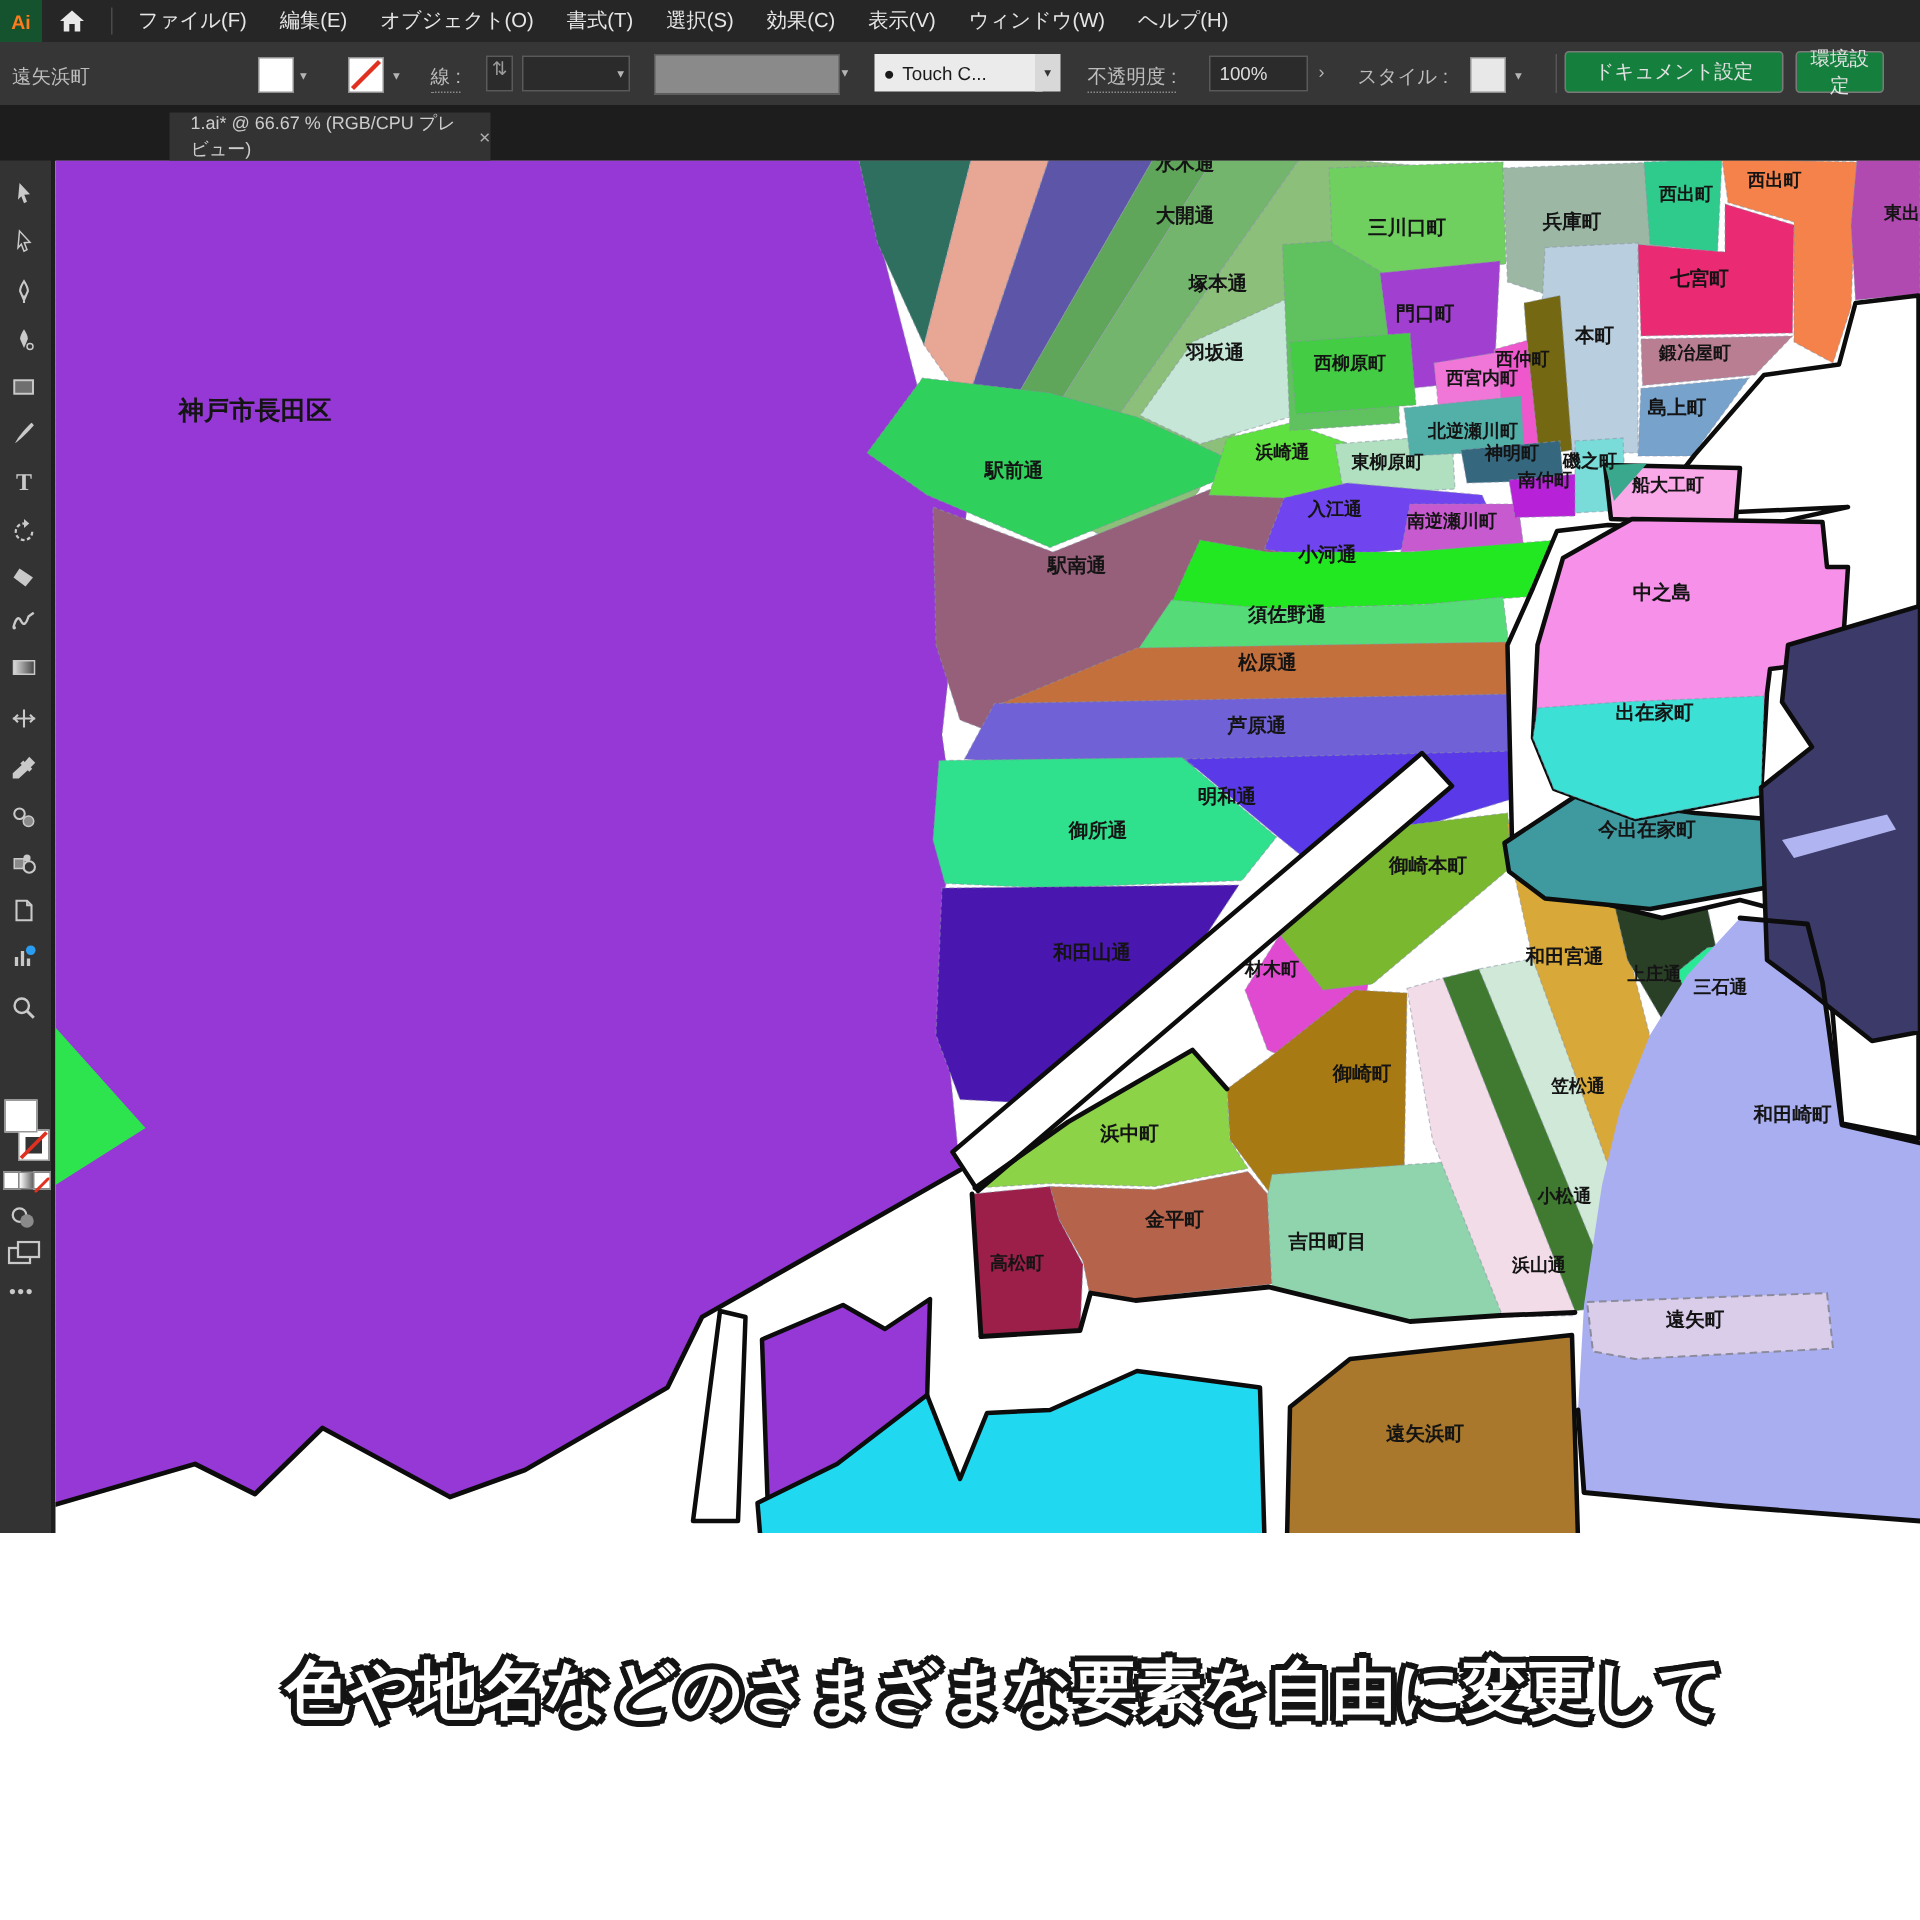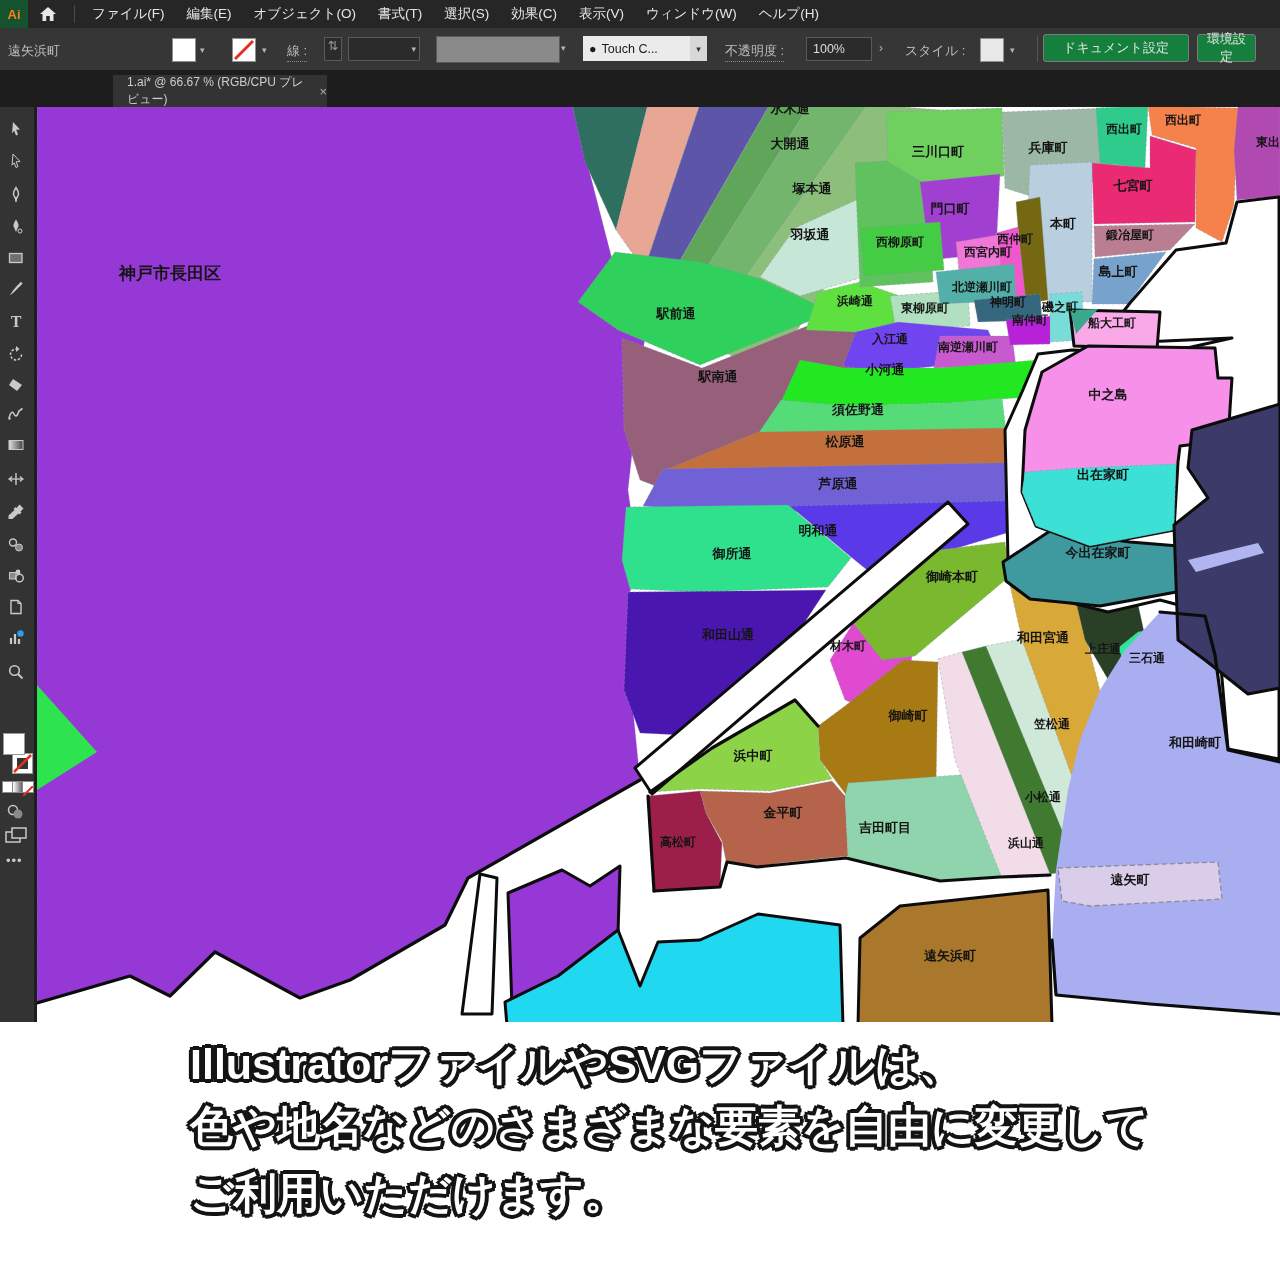--- a/index.html
+++ b/index.html
@@ -338,16 +338,14 @@
       <text x="783" y="817" text-anchor="middle" font-size="13" font-weight="700" fill="#141414" font-family="&quot;Liberation Sans&quot;,&quot;DejaVu Sans&quot;,sans-serif">金平町</text>
       <text x="678" y="846" text-anchor="middle" font-size="12" font-weight="700" fill="#141414" font-family="&quot;Liberation Sans&quot;,&quot;DejaVu Sans&quot;,sans-serif">高松町</text>
       <text x="885" y="832" text-anchor="middle" font-size="13" font-weight="700" fill="#141414" font-family="&quot;Liberation Sans&quot;,&quot;DejaVu Sans&quot;,sans-serif">吉田町目</text>
       <text x="1130" y="884" text-anchor="middle" font-size="13" font-weight="700" fill="#141414" font-family="&quot;Liberation Sans&quot;,&quot;DejaVu Sans&quot;,sans-serif">遠矢町</text>
       <text x="1195" y="747" text-anchor="middle" font-size="13" font-weight="700" fill="#141414" font-family="&quot;Liberation Sans&quot;,&quot;DejaVu Sans&quot;,sans-serif">和田崎町</text>
       <text x="950" y="960" text-anchor="middle" font-size="13" font-weight="700" fill="#141414" font-family="&quot;Liberation Sans&quot;,&quot;DejaVu Sans&quot;,sans-serif">遠矢浜町</text>
     </svg>
 </div>
 
 <div id="caption" class="abs">
-  <div class="cap-line" style="top:14px;font-size:43px">IllustratorファイルやSVGファイルは、</div>
   <div class="cap-line" style="top:76px;font-size:43px">色や地名などのさまざまな要素を自由に変更して</div>
-  <div class="cap-line" style="top:143px;font-size:43px">ご利用いただけます。</div>
 </div>
 
 </body></html>

